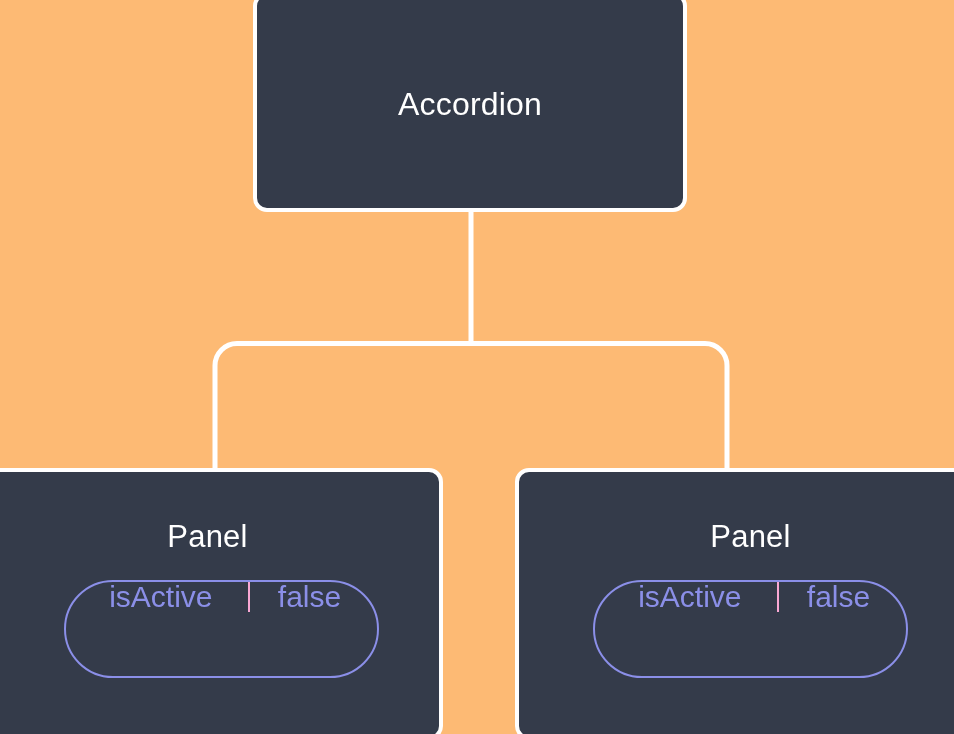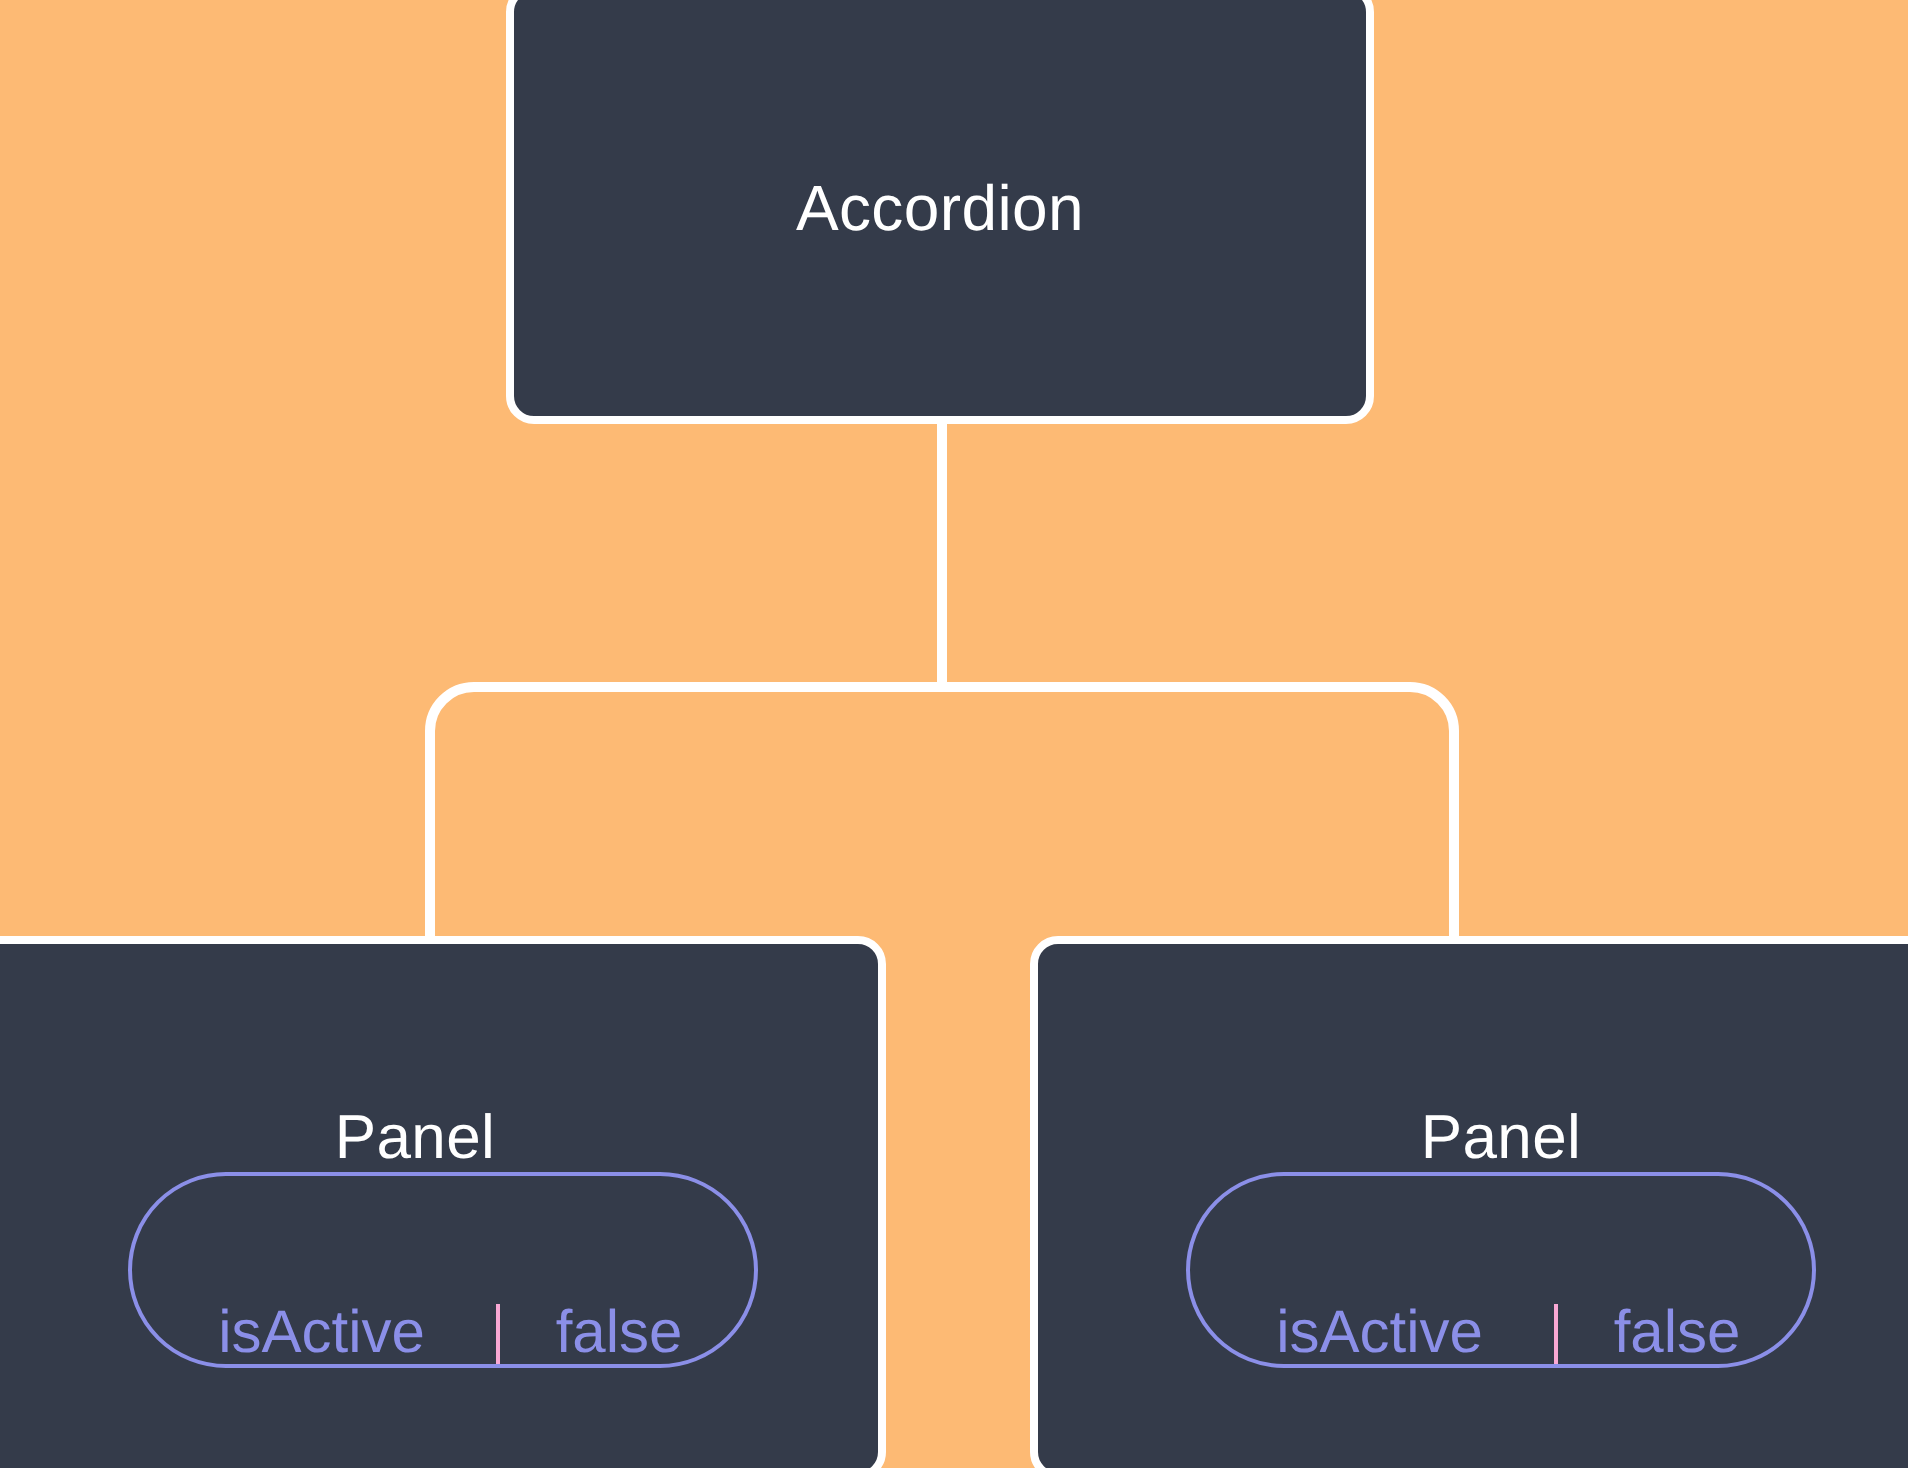--- a/index.html
+++ b/index.html
@@ -83,31 +83,31 @@
   }
 
   #node-panel-right {
     left: 515px;
     width: 471px;
   }
 
   #node-panel-left .node-title,
   #node-panel-right .node-title {
     font-size: 31px;
-    margin-top: 32px;
   }
 
   
   .prop-pill {
+    margin-top: 26px;
     height: 98px;
     box-sizing: border-box;
     border: 2px solid #8b8fe8;
     border-radius: 49px;
     display: flex;
-    align-items: flex-end;
+    align-items: flex-start;
     background: transparent;
   }
 
   .prop-key,
   .prop-value {
     display: flex;
     align-items: center;
     justify-content: center;
     color: #8b8fe8;
     font-size: 30px;

